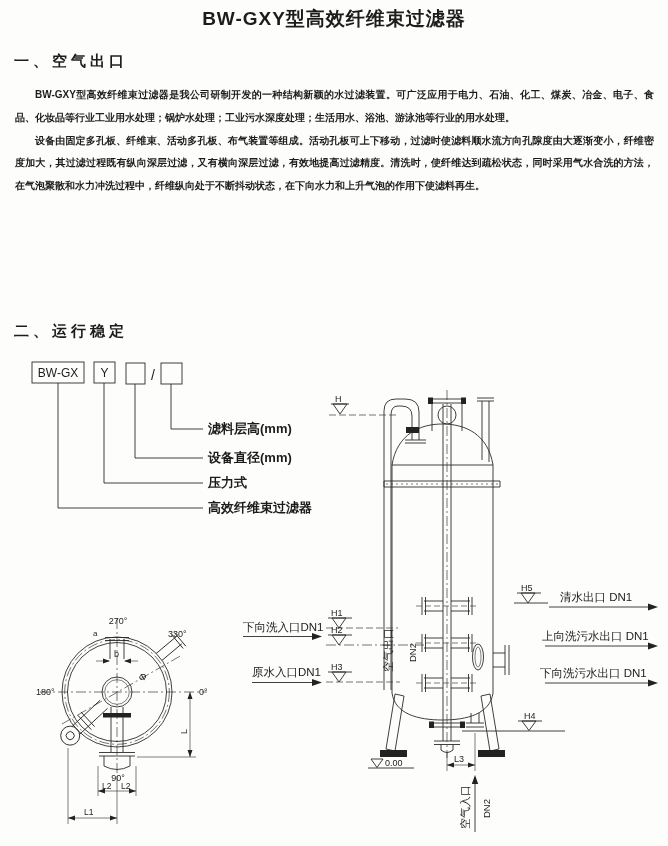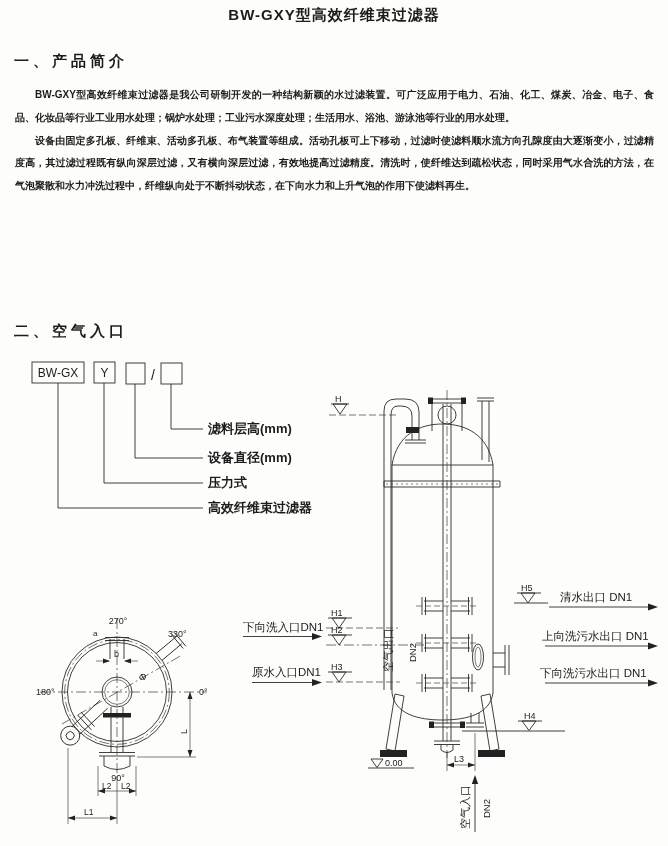--- a/index.html
+++ b/index.html
@@ -3,21 +3,21 @@
 <meta charset="utf-8">
 <style>
   html,body{margin:0;padding:0;background:#e8e8e8;}
   .page{
     position:relative;width:668px;height:846px;margin:0 auto;
     background:#fdfdfb;color:#1c1c1c;overflow:hidden;
     font-family:"Liberation Sans","DejaVu Sans",sans-serif;
   }
   .doc-title{
     position:absolute;top:6px;left:0;width:668px;text-align:center;
-    font-size:15px;font-weight:bold;letter-spacing:1px;
+    font-size:19px;font-weight:bold;letter-spacing:1px;
   }
   .sec-heading{
     position:absolute;left:14px;font-size:15px;font-weight:bold;letter-spacing:4px;
   }
   #intro-heading{top:52px;}
   #model-heading{top:322px;}
   .paragraphs{
     position:absolute;left:15px;top:84px;width:639px;
     font-size:10px;line-height:22.8px;font-weight:600;
     text-align:justify;
@@ -32,28 +32,28 @@
   .fill{fill:#222;stroke:none;}
   .lvl{stroke:#2a2a2a;fill:none;stroke-width:0.9;}
 </style>
 </head>
 <body>
 
 <div class="page">
 
   <div class="doc-title">BW-GXY型高效纤维束过滤器</div>
 
-  <div class="sec-heading" id="intro-heading">一、产品简介</div>
+  <div class="sec-heading" id="intro-heading">一、空气出口</div>
 
   <div class="paragraphs">
     <p>BW-GXY型高效纤维束过滤器是我公司研制开发的一种结构新颖的水过滤装置。可广泛应用于电力、石油、化工、煤炭、冶金、电子、食品、化妆品等行业工业用水处理；锅炉水处理；工业污水深度处理；生活用水、浴池、游泳池等行业的用水处理。</p>
-    <p>设备由固定多孔板、纤维束、活动多孔板、布气装置等组成。活动孔板可上下移动，过滤时使滤料顺水流方向孔隙度由大逐渐变小，过滤精度高，其过滤过程既有纵向深层过滤，又有横向深层过滤，有效地提高过滤精度。清洗时，使纤维达到疏松状态，同时采用气水合洗的方法，在气泡聚散和水力冲洗过程中，纤维纵向处于不断抖动状态，在下向水力和上升气泡的作用下使滤料再生。</p>
+    <p>设备由固定多孔板、纤维束、活动多孔板、布气装置等组成。活动孔板可上下移动，过滤时使滤料顺水流方向孔隙度由大逐渐变小，纤维密度加大，其过滤过程既有纵向深层过滤，又有横向深层过滤，有效地提高过滤精度。清洗时，使纤维达到疏松状态，同时采用气水合洗的方法，在气泡聚散和水力冲洗过程中，纤维纵向处于不断抖动状态，在下向水力和上升气泡的作用下使滤料再生。</p>
   </div>
 
-  <div class="sec-heading" id="model-heading">二、空气入口</div>
+  <div class="sec-heading" id="model-heading">二、运行稳定</div>
 
   <svg style="left:18px;top:355px;" width="310" height="170" viewBox="18 355 310 170">
     <g>
       <rect class="ln" x="32" y="362" width="52" height="21"></rect>
       <rect class="ln" x="94" y="362" width="21" height="21"></rect>
       <rect class="ln" x="126" y="363" width="19" height="21"></rect>
       <rect class="ln" x="161" y="363" width="21" height="21"></rect>
       <text x="58" y="377" font-size="12" text-anchor="middle">BW-GX</text>
       <text x="104.5" y="377" font-size="12" text-anchor="middle">Y</text>
       <text x="151" y="380" font-size="14">/</text>

